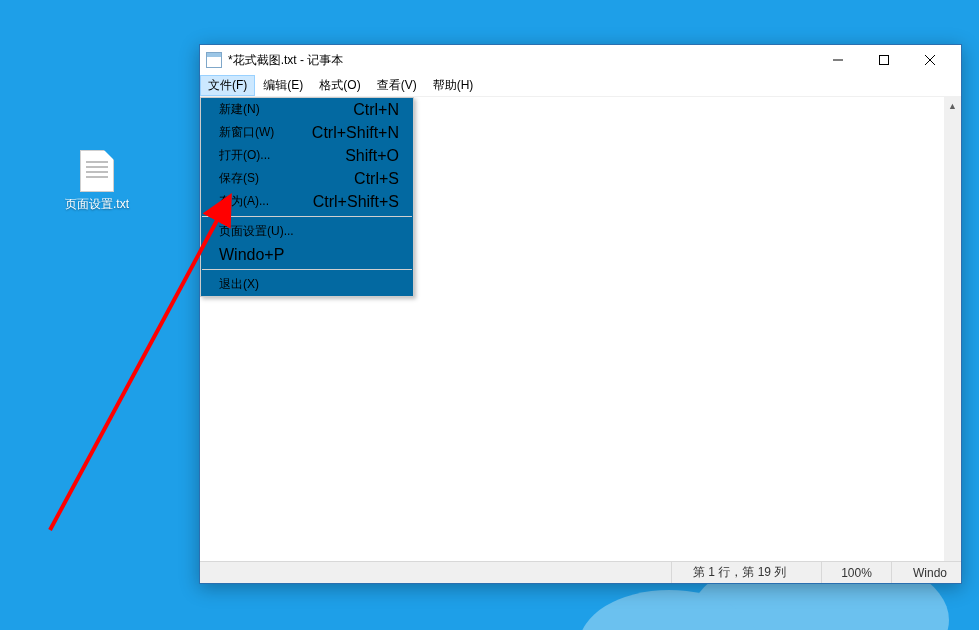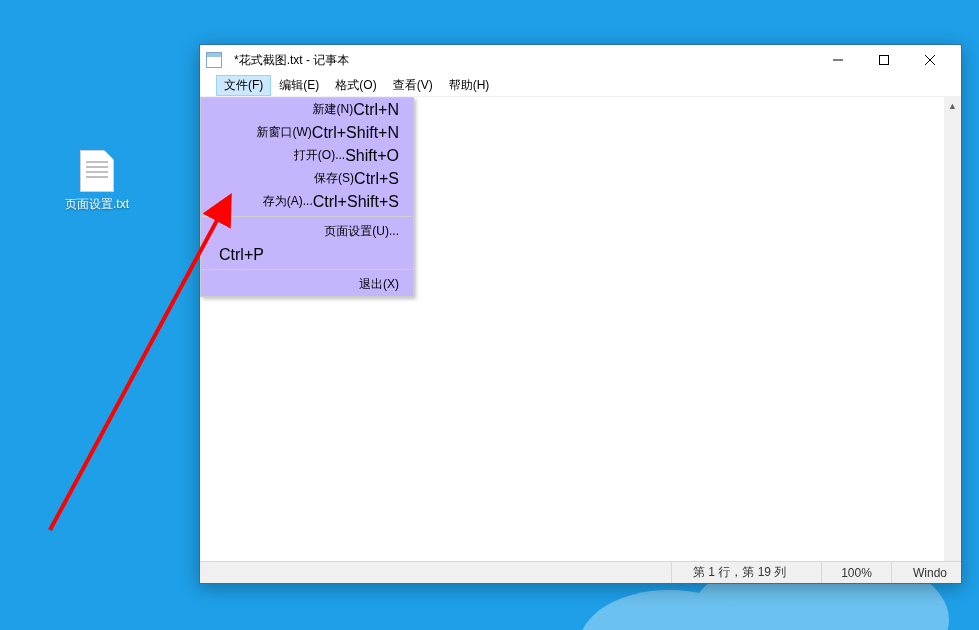--- a/index.html
+++ b/index.html
@@ -56,21 +56,20 @@
     box-shadow: 0 4px 18px rgba(0,0,0,0.3);
   }
 
   .titlebar {
     height: 30px;
     background: #fff;
     display: flex; align-items: center;
     padding: 0 8px 0 6px;
     font-size: 12px;
     color: #000;
-    gap: 6px;
   }
   .titlebar .app-icon {
     width: 16px; height: 16px; margin-right: 6px;
     background: #fff; border: 1px solid #7fa7c9;
     position: relative;
   }
   .titlebar .app-icon::before {
     content: ""; position: absolute; left: 0; right: 0; top: 0; height: 4px; background: #9cc6e6;
   }
   .titlebar .title-text { flex: 0 0 auto; }
@@ -82,21 +81,21 @@
     font-size: 13px; color: #000;
   }
   .win-btn svg { width: 10px; height: 10px; stroke: currentColor; stroke-width: 1; fill: none; }
 
   .menubar {
     height: 22px;
     background: #fff;
     display: flex; align-items: stretch;
     font-size: 12px;
     border-bottom: 1px solid #f0f0f0;
-    padding-left: 16px;
+    padding-left: 0;
   }
   .menu-item {
     padding: 0 8px;
     display: flex; align-items: center;
     color: #000;
   }
   .menu-item.active {
     background: #cce8ff;
     border: 1px solid #99d1ff;
     padding: 0 7px;
@@ -107,27 +106,26 @@
     background: #fff;
     position: relative;
     overflow: hidden;
   }
 
   
   .dropdown {
     position: absolute;
     left: 0; top: 0;
     width: 214px;
-    background: #c4b5fd;
+    background: #0369a1;
     border: 1px solid #cccccc;
     box-shadow: 2px 2px 4px rgba(0,0,0,0.25);
     font-size: 12px;
     color: #000;
     z-index: 10;
-    text-align: right;
   }
   .dd-row {
     display: flex; align-items: center;
     height: 23px;
     padding: 0 14px 0 18px;
   }
   .dd-row .dd-label { flex: 1; }
   .dd-row .dd-shortcut { color: #000; font-size: 16px; }
   .dd-sep {
     height: 1px; background: #d0d0d0; margin: 3px 1px;
@@ -238,21 +236,21 @@
       </div>
       <div class="dd-row">
         <span class="dd-label">存为(A)...</span>
         <span class="dd-shortcut">Ctrl+Shift+S</span>
       </div>
       <div class="dd-sep"></div>
       <div class="dd-row">
         <span class="dd-label">页面设置(U)...</span>
       </div>
       <div class="dd-row">
-        <span class="dd-shortcut">Ctrl+P</span>
+        <span class="dd-shortcut">Windo+P</span>
       </div>
       <div class="dd-sep"></div>
       <div class="dd-row">
         <span class="dd-label">退出(X)</span>
       </div>
     </div>
 
     <div class="vscroll">
       <div class="arrow">▲</div>
     </div>

